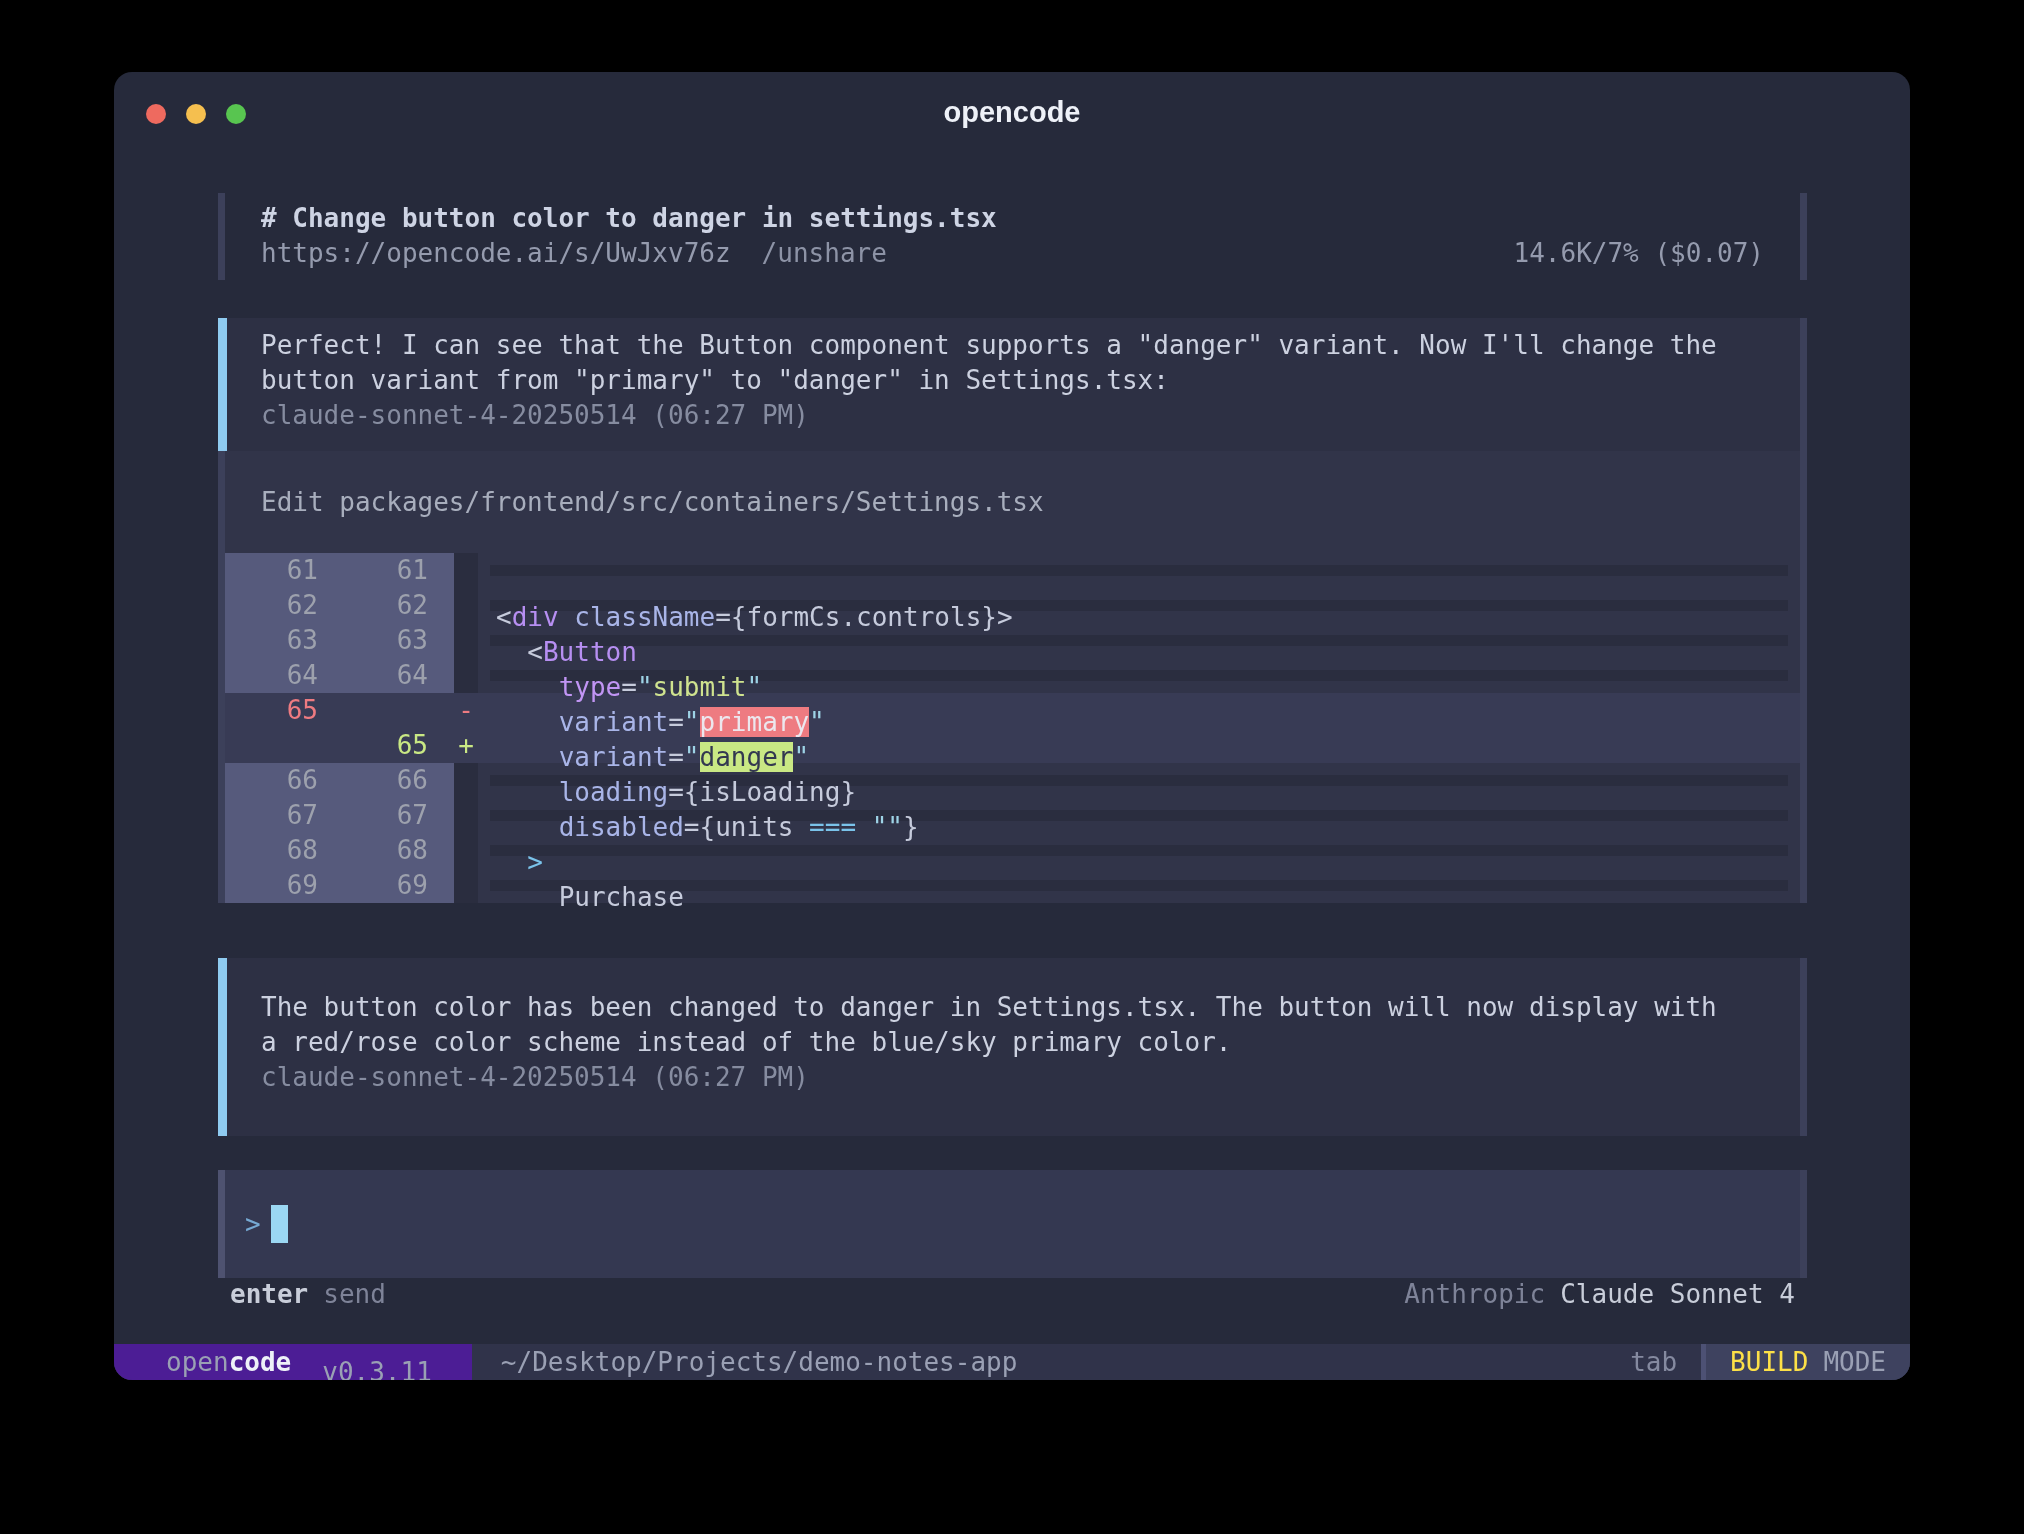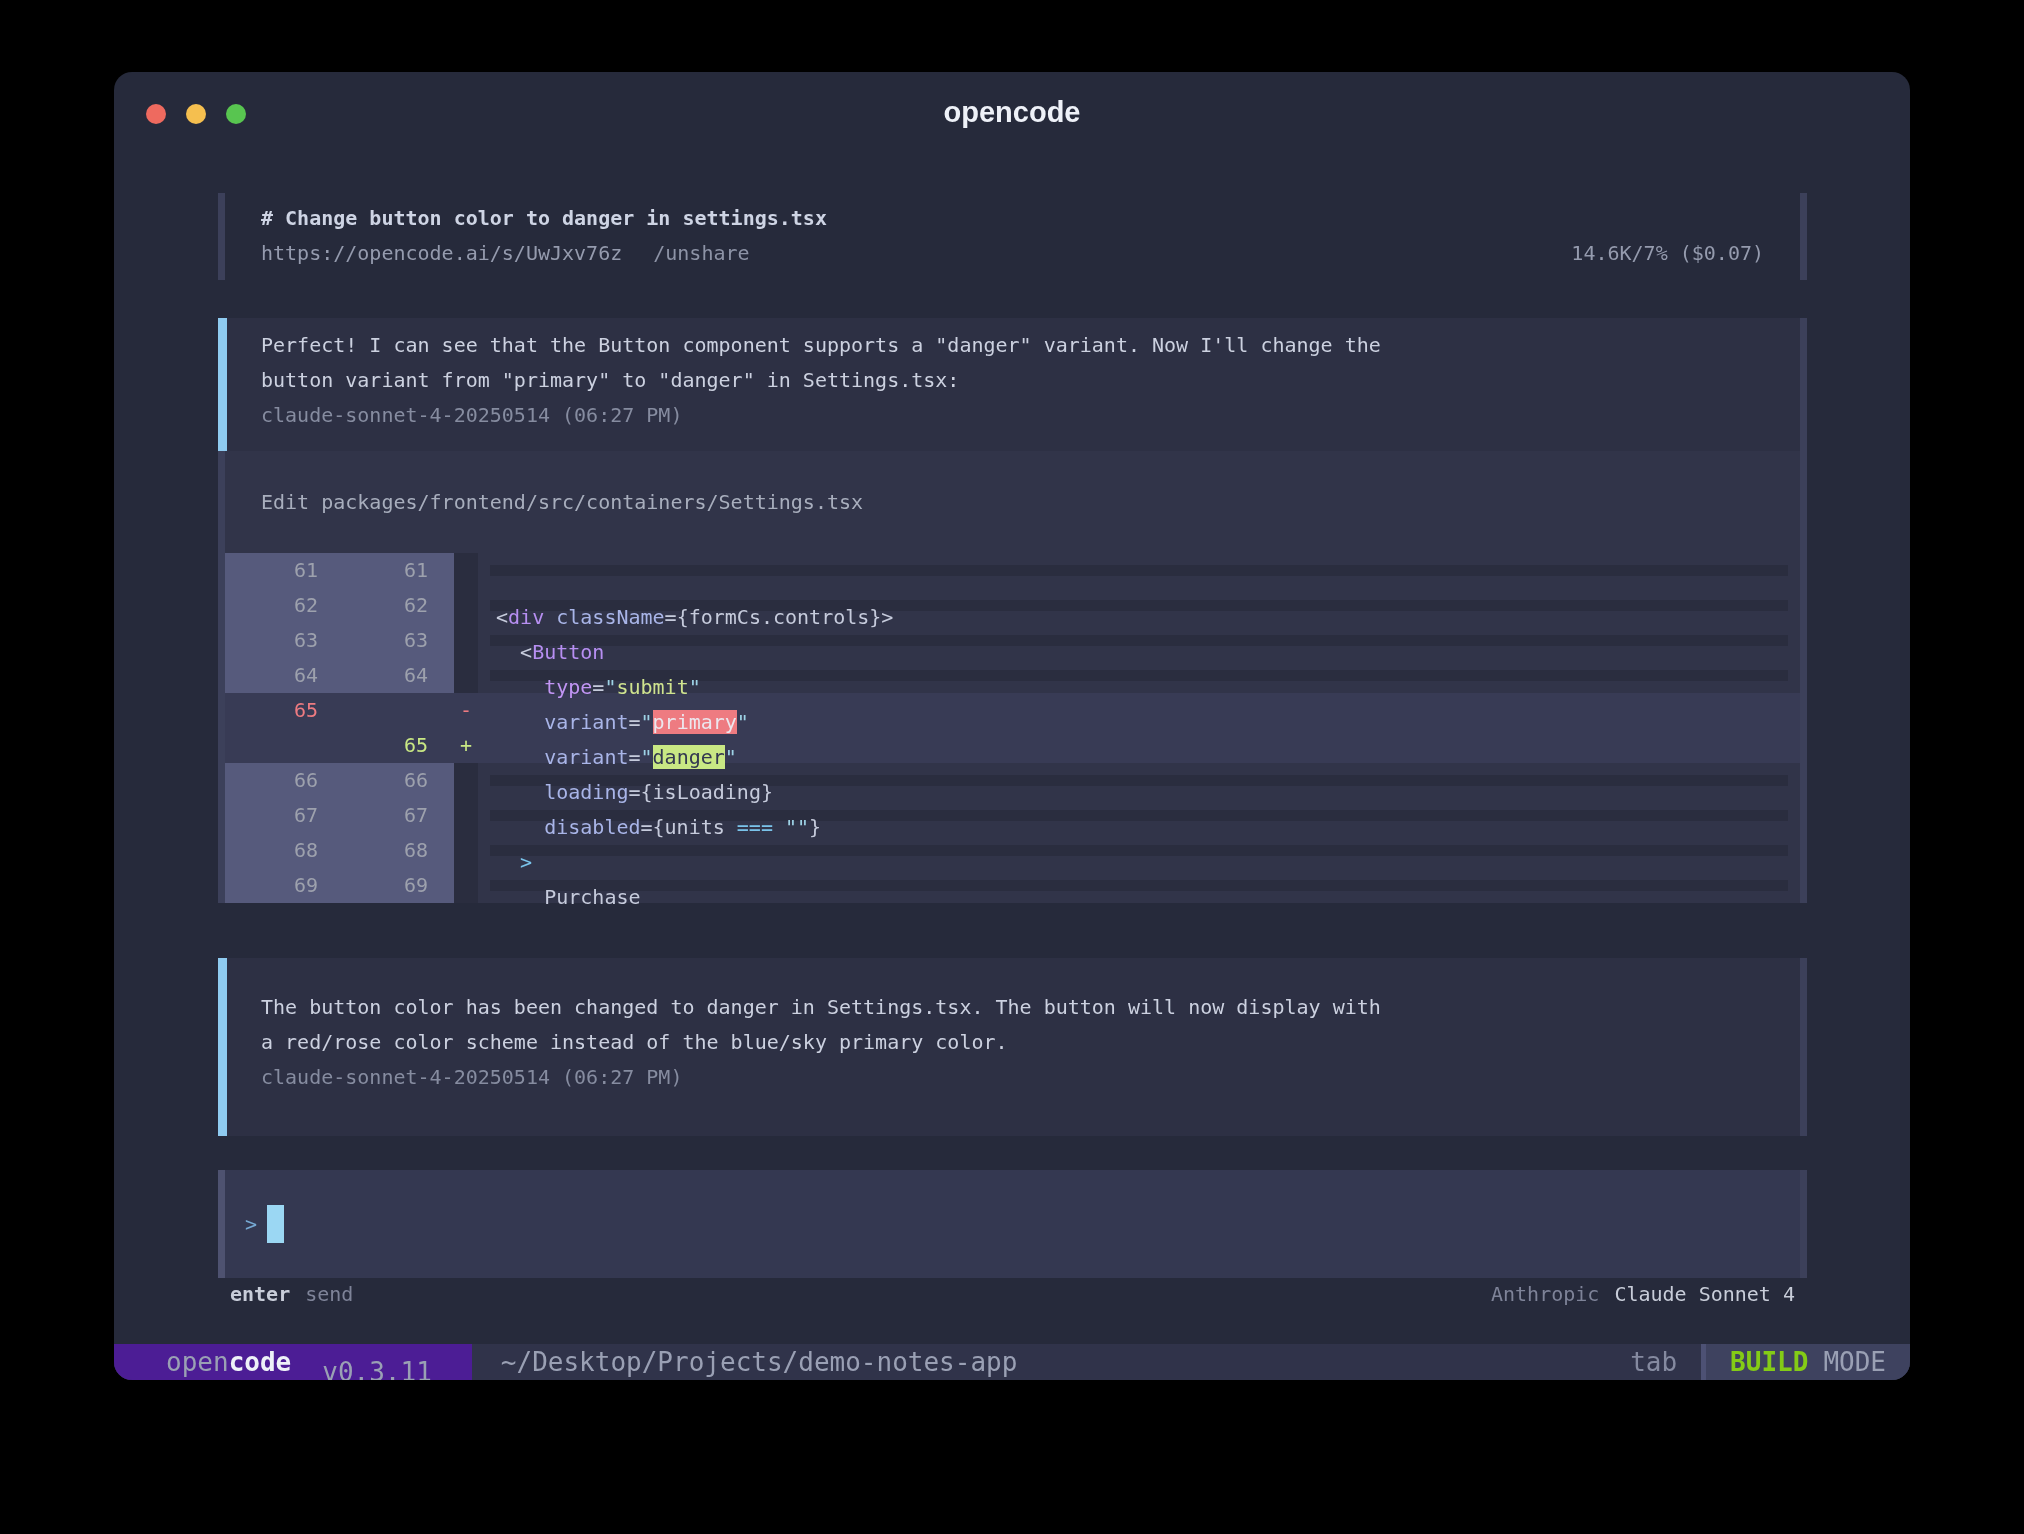--- a/index.html
+++ b/index.html
@@ -15,21 +15,21 @@
   .traffic{position:absolute;top:32px;left:32px;display:flex;gap:20px;}
   .dot{width:20px;height:20px;border-radius:50%;}
   .dot.red{background:#ee6a5f;}
   .dot.yellow{background:#f5bf4f;}
   .dot.green{background:#58c550;}
   .win-title{
     position:absolute;top:24px;left:0;width:100%;text-align:center;
     font-family:"Liberation Sans",sans-serif;font-weight:bold;font-size:29px;color:#eef1f8;
   }
   
-  .block{position:absolute;left:104px;width:1589px;box-sizing:border-box;font-size:20px;line-height:35px;}
+  .block{position:absolute;left:104px;width:1589px;box-sizing:border-box;font-size:26px;line-height:35px;}
   .rule{border-left:7px solid #3c405a;border-right:7px solid #3c405a;}
   
   .hdr{top:121px;height:87px;padding:8px 36px 0 36px;}
   .hdr-title{font-weight:bold;color:#ced4e4;white-space:pre;}
   .hdr-sub{display:flex;justify-content:space-between;color:#959bae;white-space:pre;}
   .unshare{margin-left:31px;color:#8d93a6;}
   
   .msg{background:#2d3044;border-left:9px solid #8fcbf0;border-right:7px solid #3c405a;padding:10px 36px 0 34px;}
   .msg-1{top:246px;height:140px;}
   .msg-2{top:886px;height:178px;padding-top:32px;}
@@ -81,21 +81,21 @@
   }
   .sb-app{background:#4c1d95;height:100%;padding:0 40px 0 52px;display:flex;align-items:center;}
   .sb-open{color:#9aa0b4;}
   .sb-code{color:#eef1f8;font-weight:bold;}
   .sb-version{color:#9aa0b4;margin-left:31px;margin-top:19px;}
   .sb-path{color:#9aa0b4;margin-left:29px;}
   .sb-spacer{flex:1;}
   .sb-tab{color:#858aa0;margin-right:24px;}
   .sb-divider{width:5px;height:100%;background:#4d5174;}
   .sb-mode{background:#3e425f;height:100%;padding:0 24px;display:flex;align-items:center;}
-  .sb-build{color:#84cc16;font-weight:bold;}
+  .sb-build{color:#fde047;font-weight:normal;}
   .sb-moderest{color:#9aa0b4;margin-left:15px;}
 </style>
 </head>
 <body>
 
 <div class="window">
 
   <div class="traffic">
     <span class="dot red"></span>
     <span class="dot yellow"></span>

